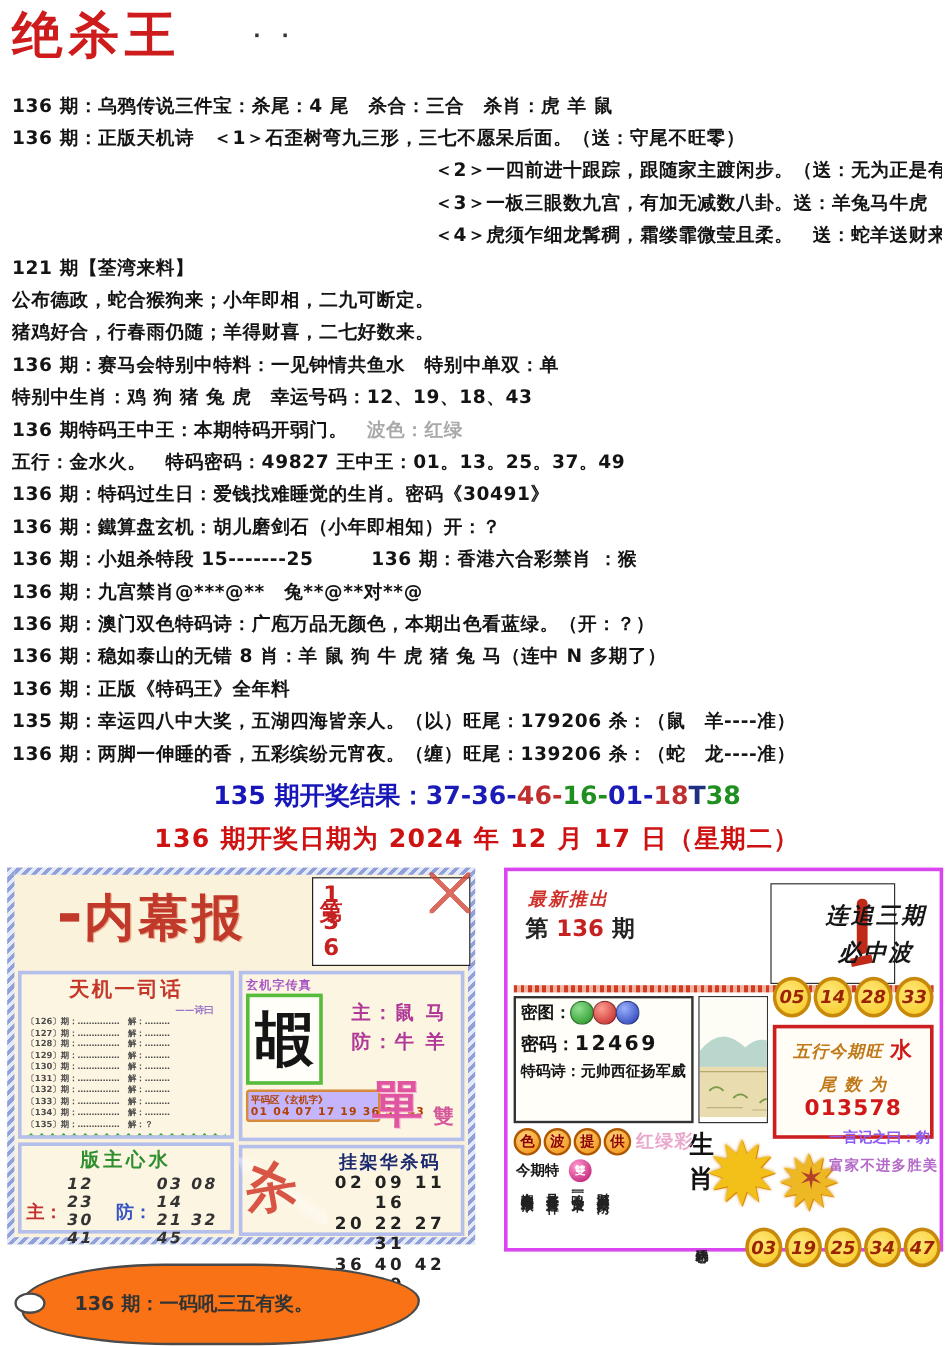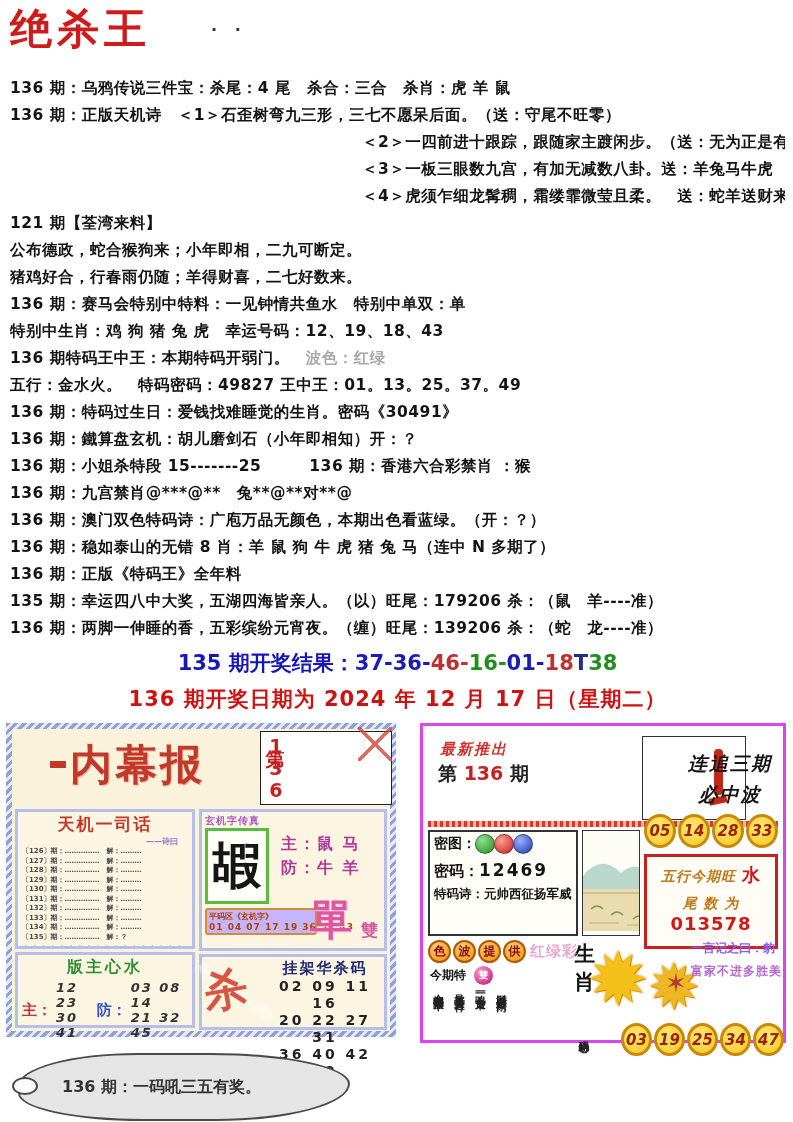--- a/index.html
+++ b/index.html
@@ -54,21 +54,21 @@
   .banzhu-nums { display:flex; align-items:center; gap:4px; margin-top:2px; font-style:italic; }
   .bn-label-zhu { color:#c23030; font-size:15px; font-style:normal; }
   .bn-label-fang { color:#3555c5; font-size:15px; font-style:normal; }
   .bn-stack { font-size:13px; line-height:15px; color:#333; letter-spacing:2px; }
   .lp-col-right { width:196px; }
   .box-mid { height:142px; padding:2px 3px; position:relative; }
   .mid-header { color:#a855c8; font-size:10px; letter-spacing:1px; }
   .mid-flex { display:flex; }
   .green-box { border:3px solid #57bb3c; background:#fffef8; width:64px; height:76px; display:flex; align-items:center; justify-content:center; }
   .big-char { font-size:50px; font-weight:900; color:#151515; }
-  .zhufang { margin-left:12px; margin-top:4px; color:#b03896; font-size:16px; line-height:24px; font-weight:900; letter-spacing:2px; }
+  .zhufang { margin-left:24px; margin-top:4px; color:#b03896; font-size:16px; line-height:24px; font-weight:900; letter-spacing:2px; }
   .ping-box { border:2px solid #d78a3c; background:#c4b5fd; width:112px; margin-top:4px; padding:1px 2px; border-radius:3px; }
   .ping-label { color:#b04000; font-size:8px; white-space:nowrap; overflow:hidden; }
   .ping-nums { color:#b04000; font-size:9px; letter-spacing:1px; white-space:nowrap; }
   .dan-char { position:absolute; right:32px; bottom:0px; font-size:42px; color:#e0559f; font-weight:900; text-shadow:1px 1px 0 #f4b8d8; }
   .shuang-char { position:absolute; right:6px; bottom:6px; font-size:17px; color:#d4589b; }
   .box-sha { height:76px; margin-top:3px; display:flex; padding:2px; }
   .sha-art { width:64px; font-size:44px; color:#d23a2a; transform:rotate(-10deg); opacity:.85;
     background:linear-gradient(45deg,transparent 40%,rgba(255,255,255,.5) 50%,transparent 60%); }
   .sha-right { flex:1; text-align:center; }
   .sha-title { font-size:15px; color:#1c2a6e; letter-spacing:2px; }
@@ -122,21 +122,21 @@
   .sun-2 { left:52px; top:10px; font-size:64px; color:#eeb824; }
   .sun-2::after { content:"✶"; position:absolute; left:18px; top:18px; font-size:26px; color:#b0402a; text-shadow:none; }
   .rp-b-right { flex:1; position:relative; }
   .note-top { font-size:12px; color:#8b5cf6; text-align:left; white-space:nowrap; }
   .note-purple { font-size:12px; color:#b468c8; text-align:right; margin-top:6px; letter-spacing:1px; white-space:nowrap; }
   .circles-bottom { position:absolute; right:-2px; bottom:2px; display:flex; gap:2px; }
   .coin-big { width:31px; height:33px; border-radius:50%; background:radial-gradient(circle at 40% 35%,#ffe87a,#f7c81e); border:3px solid #c8880a; color:#9a2400; font-size:15px; font-weight:900; display:flex; align-items:center; justify-content:center; font-style:italic; }
 
   
   .bubble-wrap { padding:10px 0 0 18px; }
-  .bubble { width:332px; height:68px; border:2px solid #4a4a4a; background:#e5e5e5;
+  .bubble { width:332px; height:68px; border:2px solid #4a4a4a; background:#f97316;
     border-radius:46% 54% 52% 48% / 62% 58% 70% 52%;
     display:flex; align-items:center; padding-left:42px; font-size:16px; color:#333; position:relative; }
   .bubble::before { content:""; position:absolute; left:-8px; top:22px; width:22px; height:14px; border:2px solid #4a4a4a; background:#fff; border-radius:50%; }
 </style>
 </head>
 <body>
 
 <div class="top">
   <div class="title-row">
     <div class="main-title">绝杀王</div>

